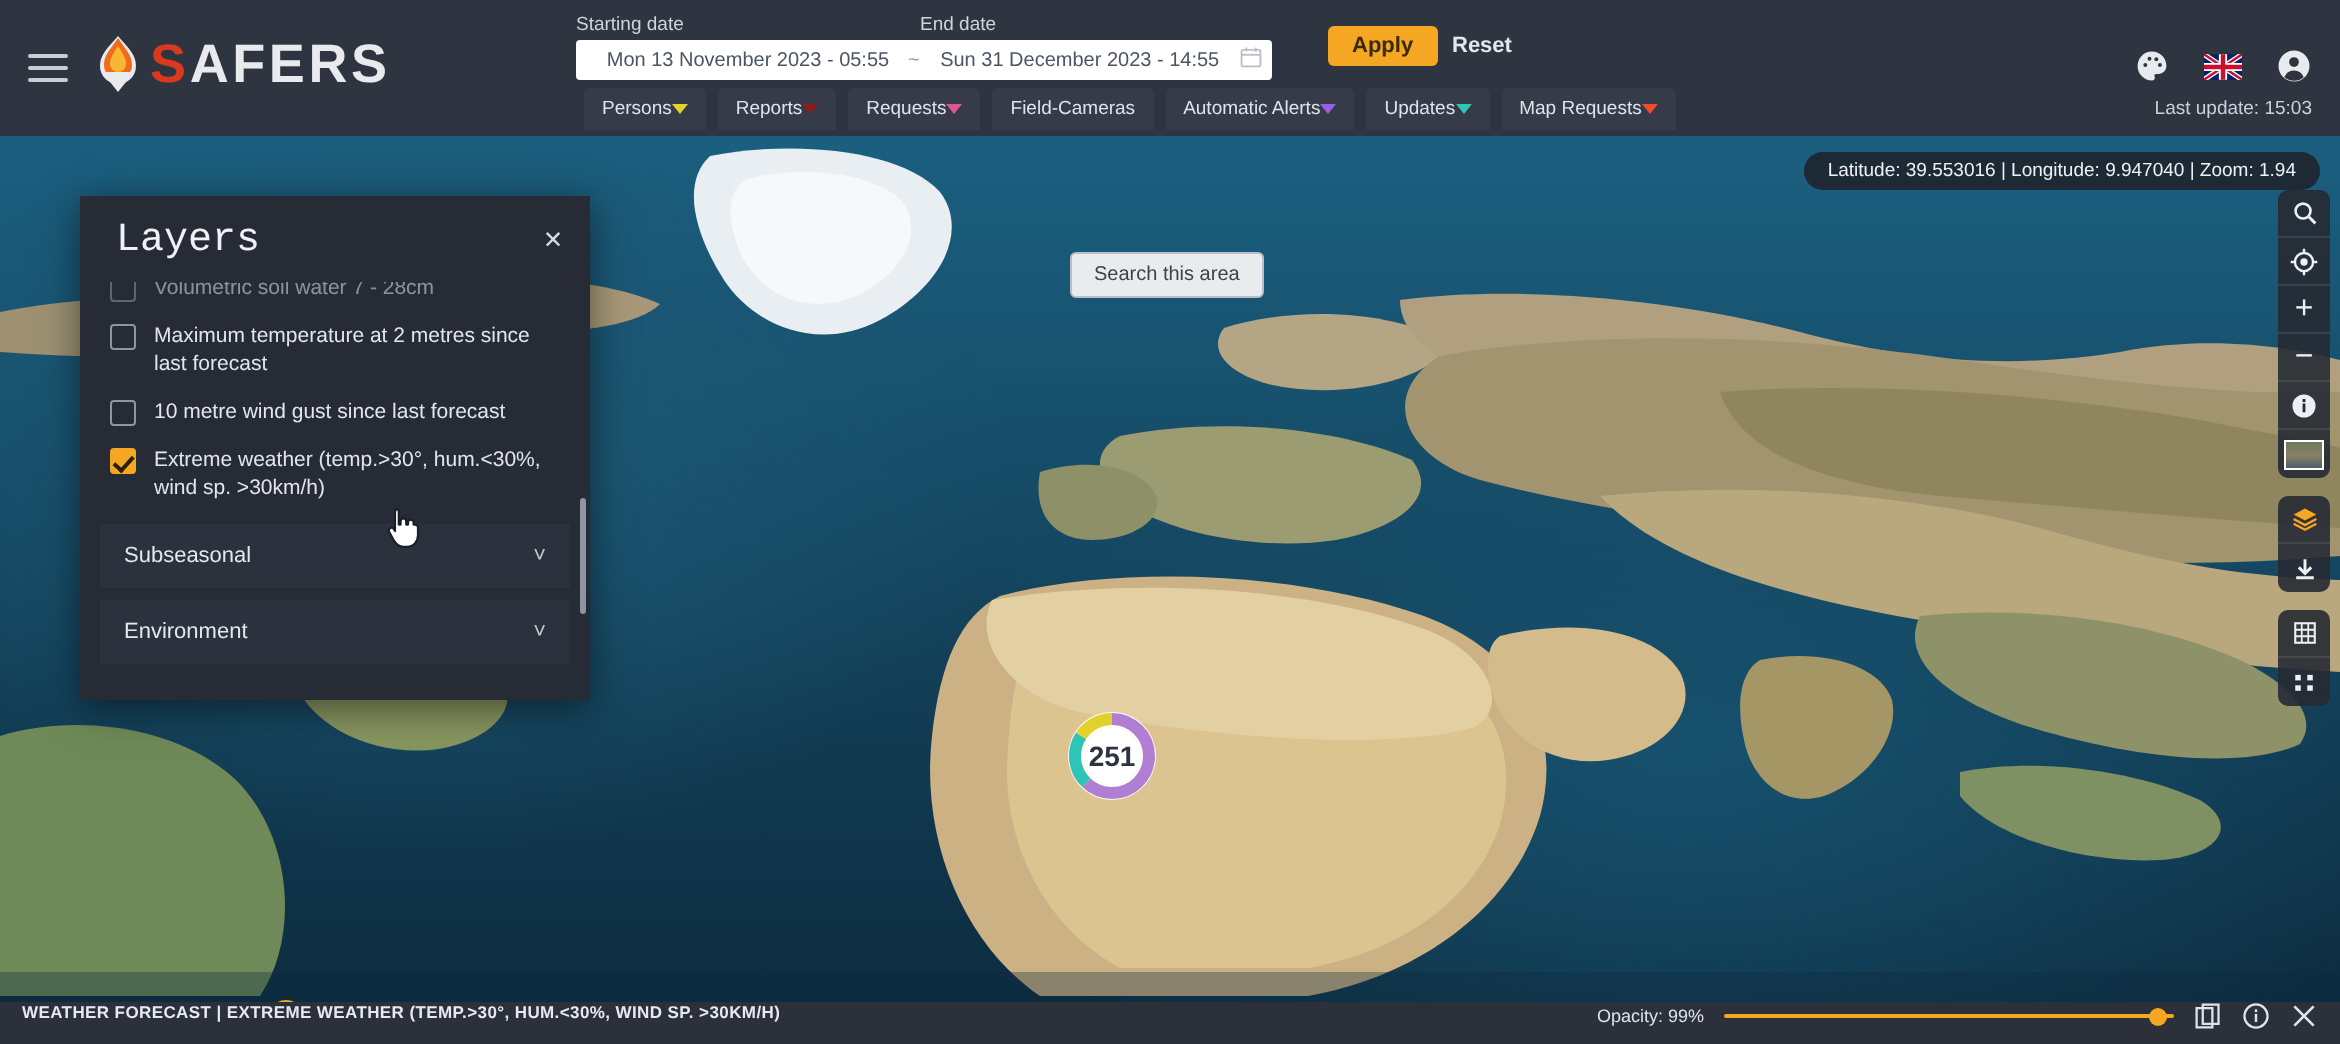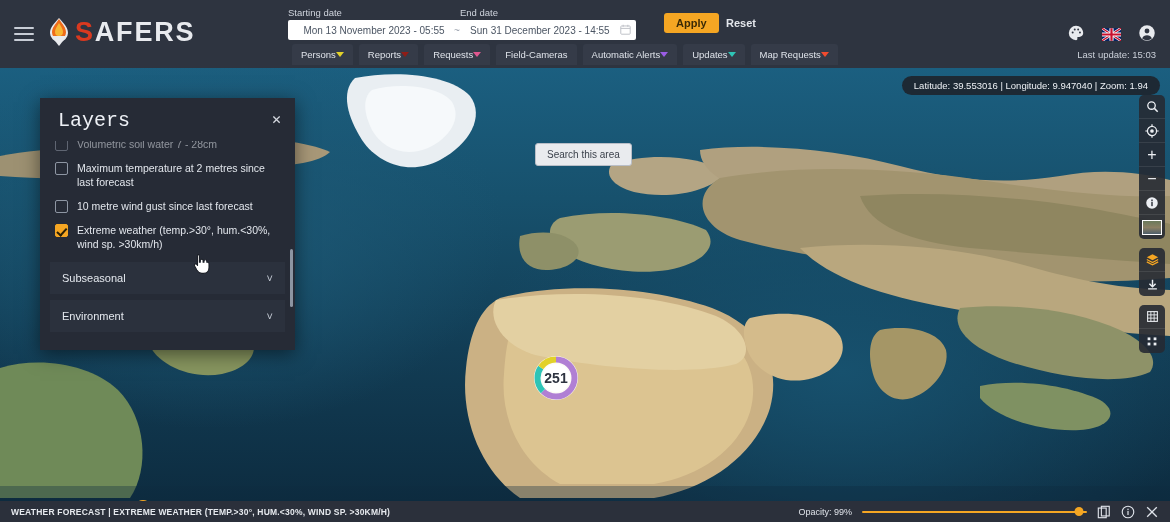--- a/index.html
+++ b/index.html
@@ -117,21 +117,21 @@
 
   .coordbox {
     position: absolute; right: 10px; top: 8px;
     background: rgba(30,34,42,.88);
     border-radius: 11px;
     padding: 4px 12px;
     font-size: 9.5px; color: #eef1f5;
     white-space: nowrap;
   }
   .searcharea {
-    position: absolute; left: 535px; top: 75px;
+    position: absolute; left: 535px; top: 58px;
     background: #e9ebee; color: #3c424c;
     border: 1px solid #b9bec7; border-radius: 3px;
     font-size: 10px; padding: 5px 11px;
     cursor: pointer; font-family: inherit;
   }
 
   
   .cluster {
     position: absolute; left: 533px; top: 287px;
     width: 46px; height: 46px; cursor: pointer;
@@ -239,21 +239,21 @@
   .cursor-hand {
     position: absolute; left: 193px; top: 253px;
     z-index: 35; pointer-events: none;
   }
 
   
   .bottombar {
     position: absolute; bottom: 0; left: 0;
     width: 1170px; height: 21px;
     background: #2b303b;
-    display: flex; align-items: center;
+    display: flex; align-items: flex-start;
     z-index: 40;
     margin-top: 28px;
   }
   .bb-text {
     font-size: 8.5px; font-weight: bold; color: #e6e9ee;
     letter-spacing: .2px; padding-left: 11px;
     white-space: nowrap;
   }
   .bb-right {
     margin-left: auto; display: flex; align-items: center;

